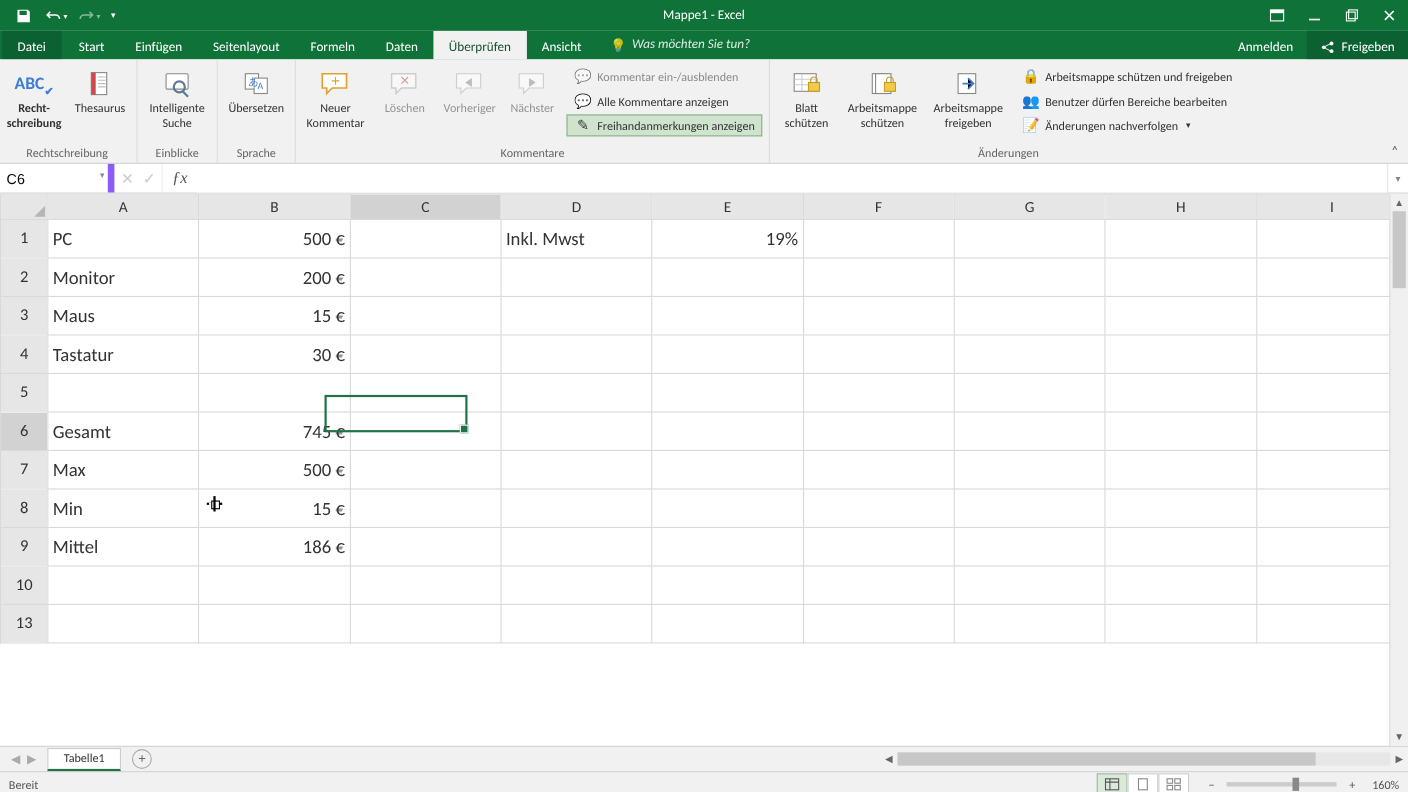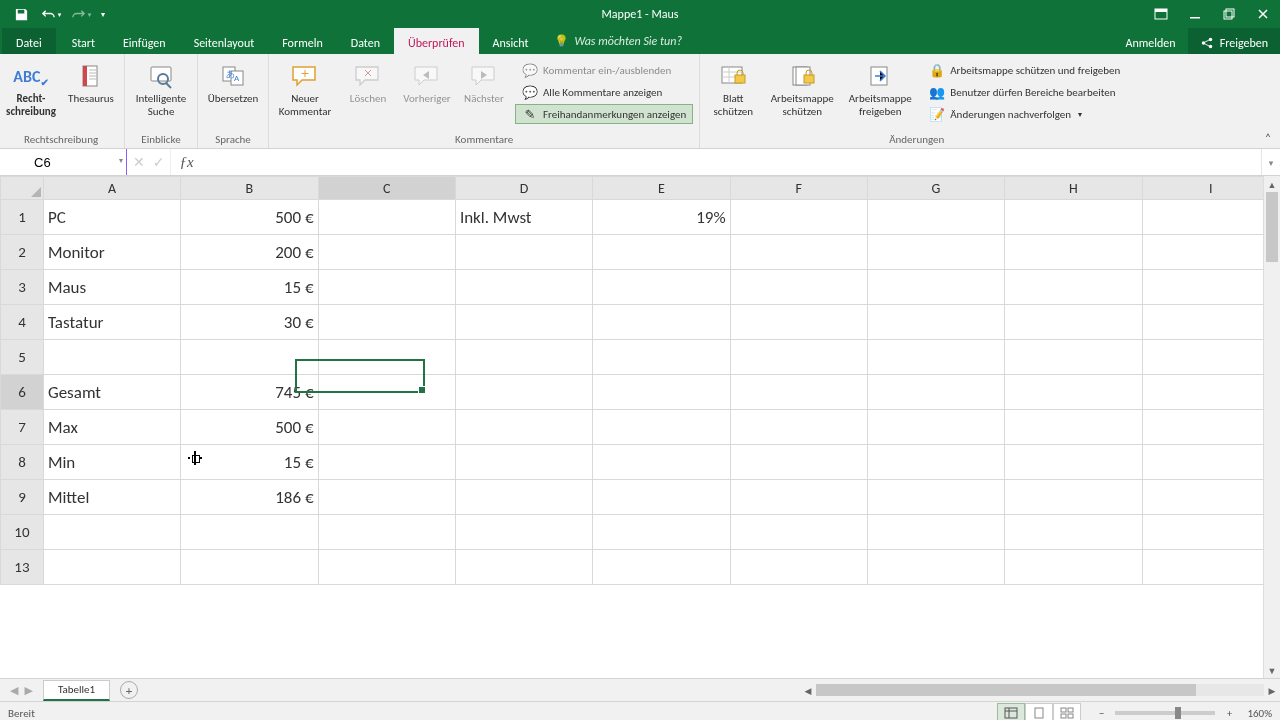--- a/index.html
+++ b/index.html
@@ -75,21 +75,21 @@
     cursor: pointer;
     display: flex;
     align-items: center;
   }
   .tab.file {
     background: #0b6132;
     margin-right: 2px;
   }
   .tab.active {
     background: #f1f1f1;
-    color: #be185d;
+    color: #14532d;
   }
   .tell-me {
     display: flex;
     align-items: center;
     gap: 5px;
     padding: 0 12px;
     opacity: 0.85;
     font-style: italic;
   }
   .tell-me .bulb {
@@ -197,25 +197,24 @@
   
   .formula-row {
     height: 26px;
     border-bottom: 1px solid #d3d3d3;
     display: flex;
     align-items: stretch;
     background: #fff;
   }
   .name-box-wrap {
     width: 98px;
-    border-right: 1px solid #8b5cf6;
+    border-right: 6px solid #8b5cf6;
     display: flex;
     align-items: center;
     position: relative;
-    margin-left: 28px;
   }
   .name-box {
     border: none;
     outline: none;
     padding: 0 6px;
     width: 80px;
     font-size: 13px;
   }
   .name-box-dd {
     position: absolute;
@@ -446,21 +445,21 @@
       <span style="font-size:7px;margin-left:2px;">▾</span>
     </div>
     <div class="qat-btn disabled" title="Wiederholen">
       <svg width="15" height="15" viewBox="0 0 16 16">
           <path fill="none" stroke="#fff" stroke-width="1.5" d="M11 4l3 3-3 3M14 7H6a4 4 0 00-4 4"></path>
         </svg>
       <span style="font-size:7px;margin-left:2px;">▾</span>
     </div>
     <div class="qat-btn" style="width:14px;font-size:8px;">▾</div>
   </div>
-  <div class="title-text">Mappe1 - Maus</div>
+  <div class="title-text">Mappe1 - Excel</div>
   <div class="win-controls">
     <div class="win-btn">
       <svg width="14" height="12" viewBox="0 0 14 12">
           <rect x="1" y="1" width="12" height="10" fill="none" stroke="#fff"></rect>
           <rect x="1" y="1" width="12" height="3" fill="#fff"></rect>
         </svg>
     </div>
     <div class="win-btn">
       <svg width="12" height="12" viewBox="0 0 12 12">
           <rect x="1" y="9" width="10" height="1.5" fill="#fff"></rect>

